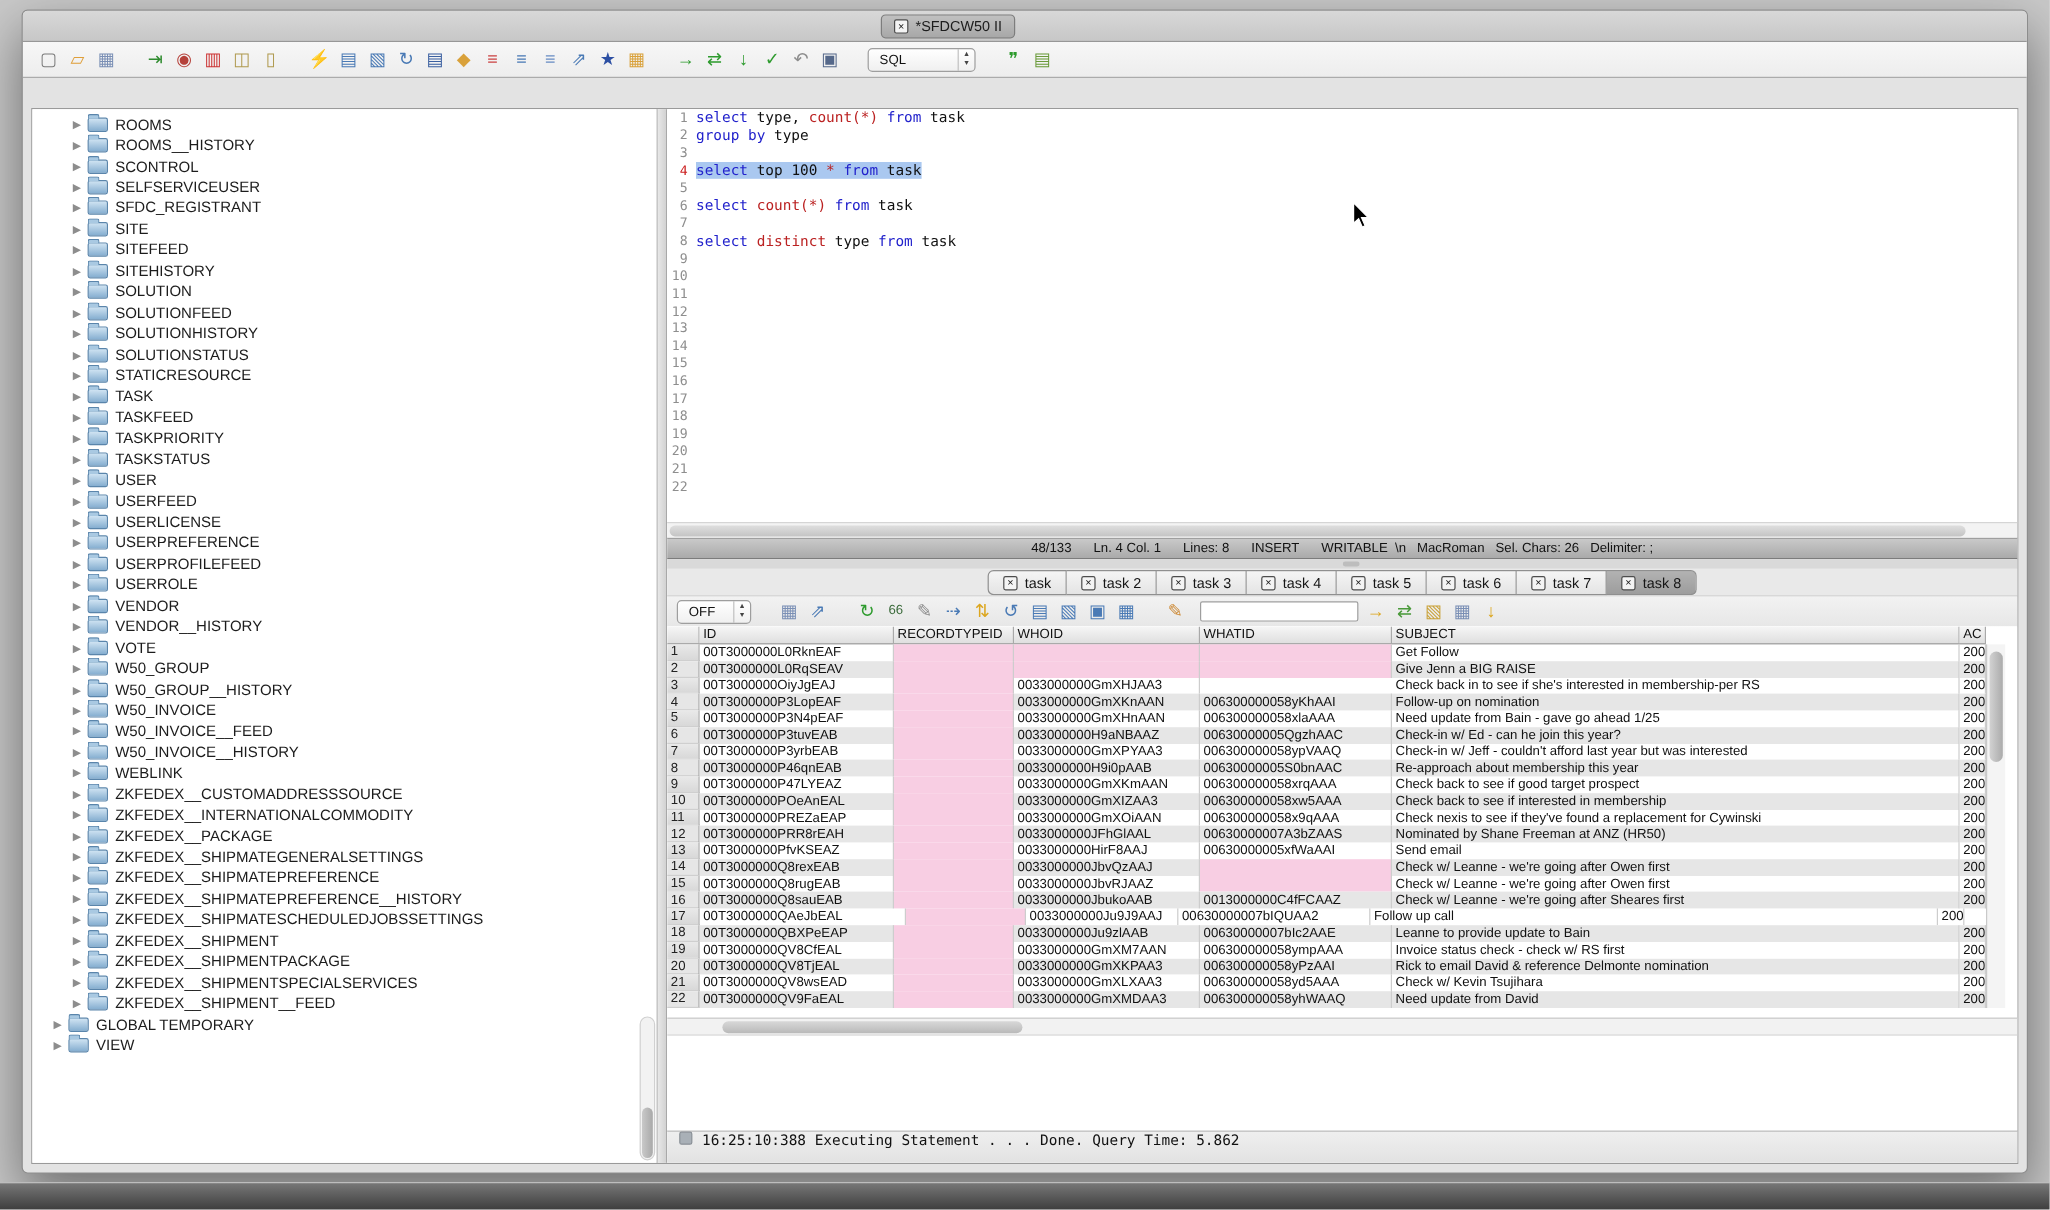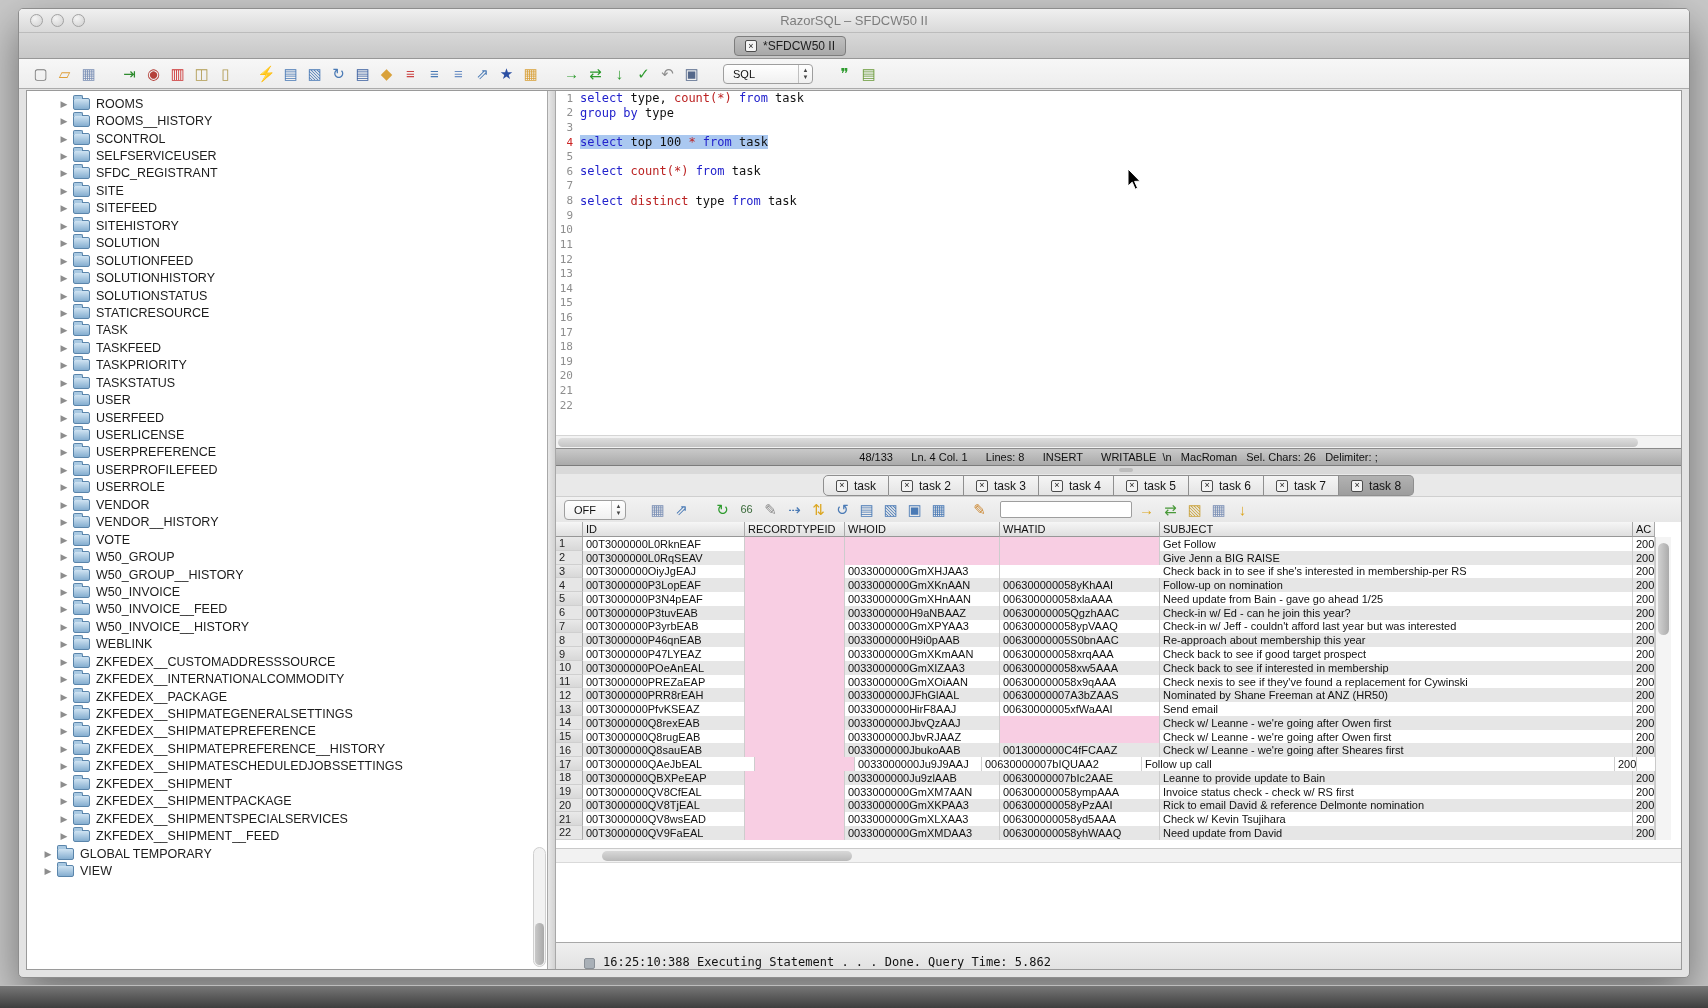--- a/index.html
+++ b/index.html
@@ -112,42 +112,34 @@
   #vscroll { position:absolute; top:15px; width:16px; height:303px; background:#f4f4f4;
              border-left:1px solid #c9c9c9; }
   #vthumb { position:absolute; left:2px; top:6px; width:11px; height:92px;
             background:linear-gradient(90deg,#d2d2d2,#ababab); border-radius:6px; }
   #hscroll { position:absolute; left:0; right:0; height:15px; background:#f2f2f2;
              border-top:1px solid #c9c9c9; border-bottom:1px solid #d9d9d9; }
   #hthumb { position:absolute; left:46px; top:2px; width:250px; height:10px;
             background:linear-gradient(#d8d8d8,#b9b9b9); border-radius:6px; }
 
   #msgbar { height:27px; background:linear-gradient(#efefef,#e2e2e2); border-top:1px solid #a8a8a8;
-            display:flex; align-items:flex-end; gap:8px; padding-left:28px;
+            display:flex; align-items:flex-start; gap:8px; padding-left:10px;
             font-family:"DejaVu Sans Mono", monospace; font-size:12px; color:#111; }
   #msg-led { width:11px; height:11px; background:#a9b0b7; border:1px solid #8a9097; border-radius:2px; }
 
   #dock-strip { position:absolute; left:0; bottom:0; width:100%; height:23px;
                 background:linear-gradient(#777,#3e3e3e); border-top:1px solid #bdbdbd; }
   #cursor { position:absolute; left:1127px; top:169px; z-index:50; }
 </style>
 </head>
 <body>
 
 <div id="stage">
   <div id="window">
 
-    <div id="titlebar">
-      <div class="lights">
-        <span class="light"></span>
-        <span class="light"></span>
-        <span class="light"></span>
-      </div>
-      <div id="win-title">RazorSQL – SFDCW50 II</div>
-    </div>
 
     <div id="tabstrip">
       <div id="doc-tab">
         <span class="closebox">×</span>
         <span>*SFDCW50 II</span>
       </div>
     </div>
 
     <div id="toolbar">
       <span id="tb-left" style="display: inline-flex; gap: 5px; align-items: center;">

